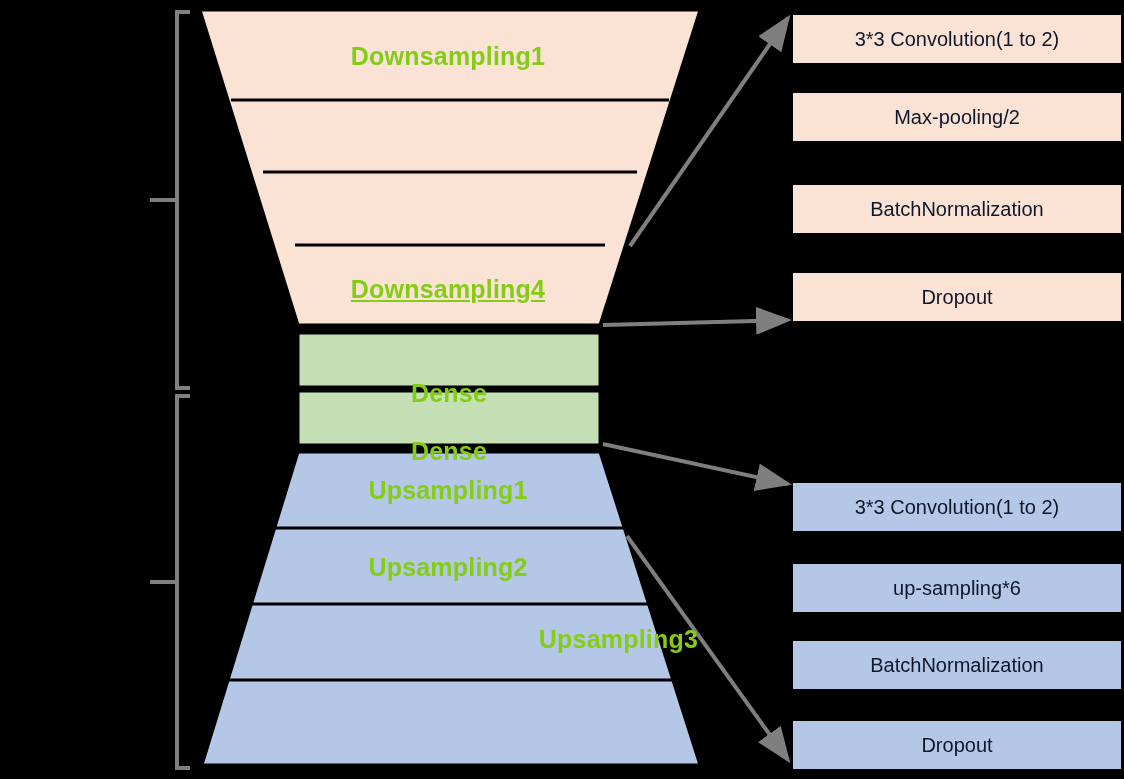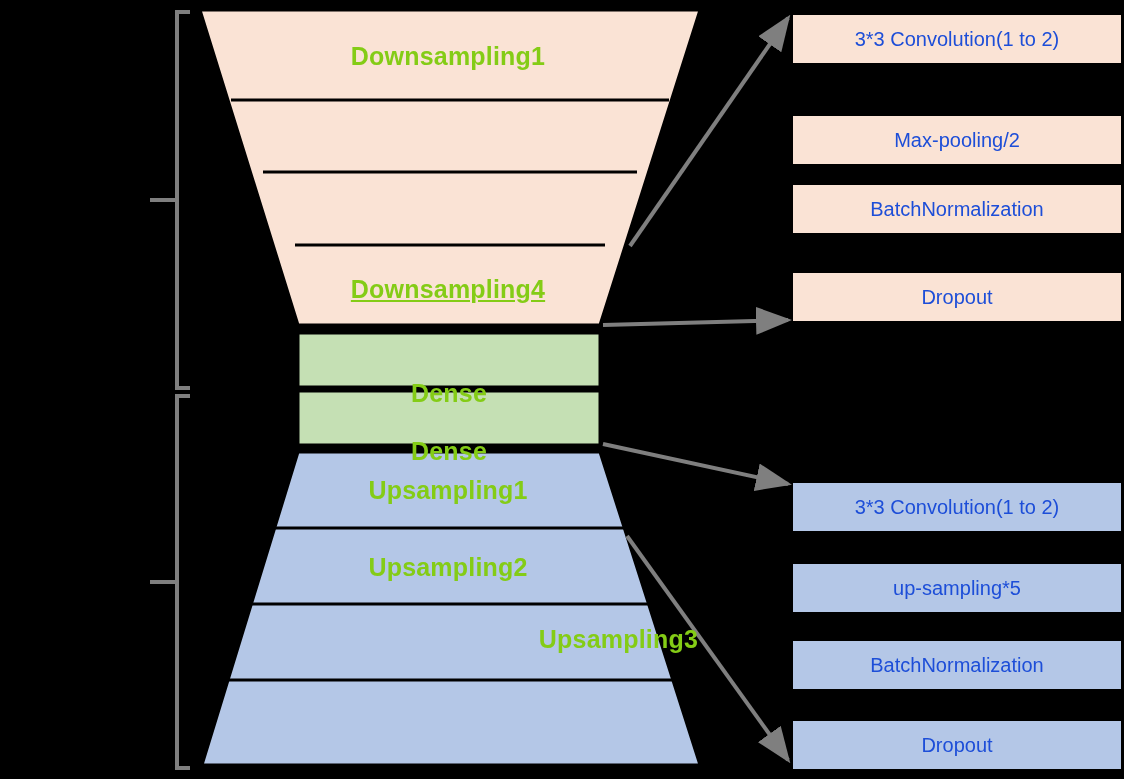--- a/index.html
+++ b/index.html
@@ -47,21 +47,21 @@
   .stack-label.up { left: 198px; }
   
   .op-box {
     position: absolute;
     left: 793px;
     width: 328px;
     height: 48px;
     display: flex;
     align-items: center;
     justify-content: center;
-    color: #1d4ed8;
+    color: #0f172a;
     font-size: 20px;
     font-weight: 400;
     box-sizing: border-box;
     white-space: nowrap;
   }
   .op-box.enc { background: #FAE3D5; }
   .op-box.dec { background: #B4C7E7; }
 </style>
 </head>
 <body>
@@ -110,22 +110,22 @@
   <div class="stack-label down" style="top:275px;text-decoration:underline;">Downsampling4</div>
 
   <div class="stack-label dense" style="top:346px;">Dense</div>
   <div class="stack-label dense" style="top:404px;">Dense</div>
 
   <div class="stack-label up" style="top:476px;">Upsampling1</div>
   <div class="stack-label up" style="top:553px;text-align:center;">Upsampling2</div>
   <div class="stack-label up" style="top:625px;text-align:right;">Upsampling3</div>
 
   <div class="op-box enc" style="top:15px;">3*3 Convolution(1 to 2)</div>
-  <div class="op-box enc" style="top:116px;">Max-pooling/2</div>
+  <div class="op-box enc" style="top:93px;">Max-pooling/2</div>
   <div class="op-box enc" style="top:185px;">BatchNormalization</div>
   <div class="op-box enc" style="top:273px;">Dropout</div>
 
   <div class="op-box dec" style="top:483px;">3*3 Convolution(1 to 2)</div>
-  <div class="op-box dec" style="top:564px;">up-sampling*5</div>
+  <div class="op-box dec" style="top:564px;">up-sampling*6</div>
   <div class="op-box dec" style="top:641px;">BatchNormalization</div>
   <div class="op-box dec" style="top:721px;">Dropout</div>
 
 </div>
 
 </body></html>

